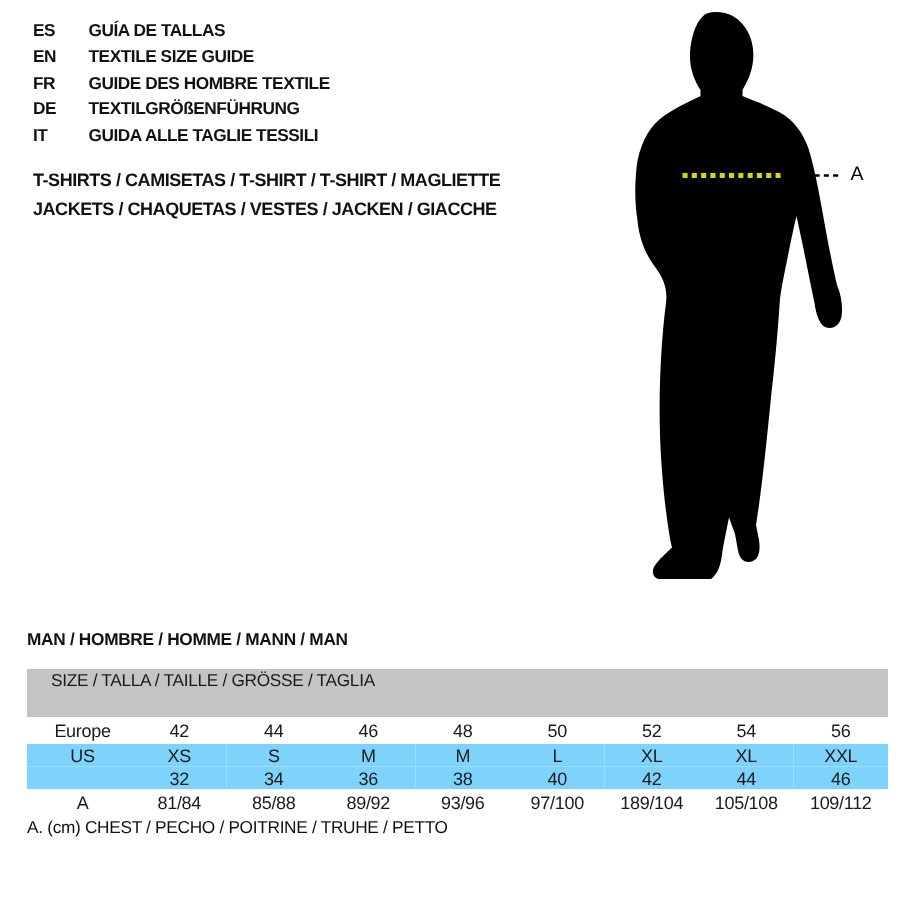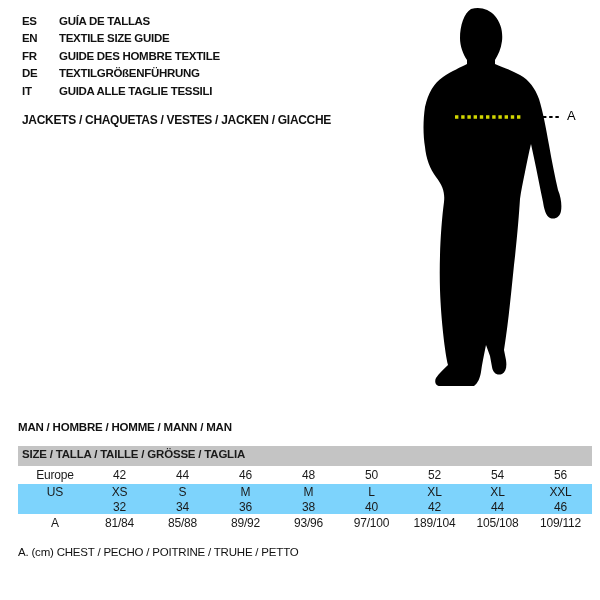--- a/index.html
+++ b/index.html
@@ -46,23 +46,23 @@
   
   .section-title {
     position: absolute; left: 18px; top: 421px;
     font-size: 11.5px; font-weight: 700; letter-spacing: -0.2px;
     white-space: nowrap;
   }
 
   
   .table-wrap { position: absolute; left: 18px; top: 446px; width: 574px; }
   .table-header {
-    height: 20px; background: #c4c4c4;
-    font-size: 11.5px; font-weight: 700; letter-spacing: -0.2px;
-    line-height: 16px; padding-left: 4px; color: #1a1a1a;
+    height: 32px; background: #c4c4c4;
+    font-size: 11.5px; font-weight: 400; letter-spacing: -0.2px;
+    line-height: 16px; padding-left: 16px; color: #1a1a1a;
     white-space: nowrap;
   }
   table.size-table {
     width: 100%; border-collapse: collapse; table-layout: fixed;
   }
   table.size-table td {
     font-size: 12px; font-weight: 400; color: #1a1a1a;
     text-align: center; vertical-align: middle;
     letter-spacing: -0.2px; padding: 0;
   }
@@ -100,20 +100,21 @@
     <span class="lang-code">DE</span>
     <span class="lang-text">TEXTILGRÖßENFÜHRUNG</span>
   </div>
   <div class="lang-row">
     <span class="lang-code">IT</span>
     <span class="lang-text">GUIDA ALLE TAGLIE TESSILI</span>
   </div>
 </div>
 
 <div class="cat-block">
+  <div class="cat-line">T-SHIRTS / CAMISETAS / T-SHIRT / T-SHIRT / MAGLIETTE</div>
   <div class="cat-line">JACKETS / CHAQUETAS / VESTES / JACKEN / GIACCHE</div>
 </div>
 
 <div class="figure-wrap">
   <svg viewBox="0 0 190 400" xmlns="http://www.w3.org/2000/svg">
     <path fill="#000000" d="
       M 61 9
       C 70 6.5 79 9 85 16
       C 91 23 93 32 92 41
       C 91 49 88 55 85 60

